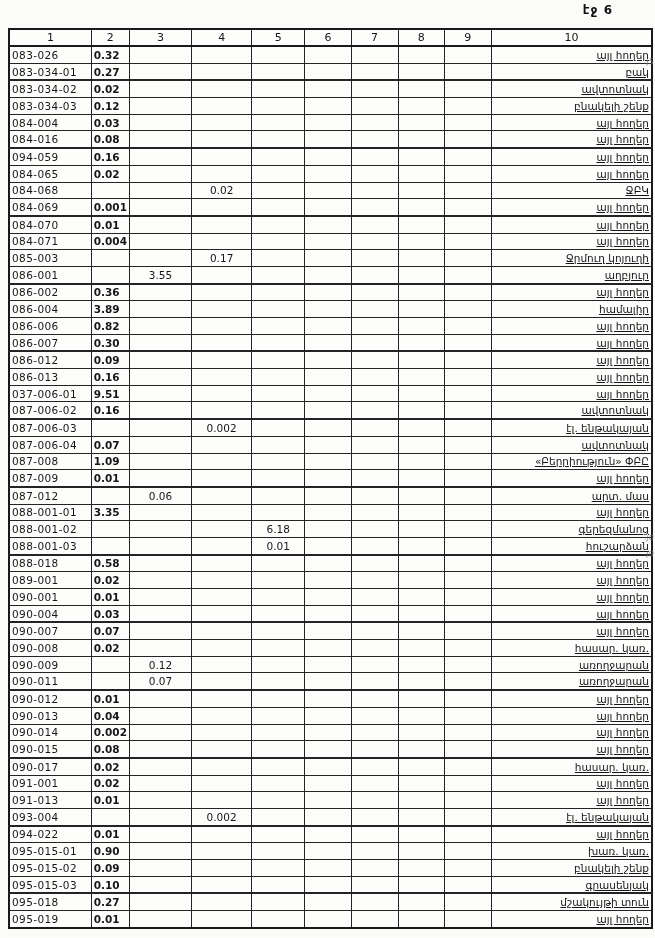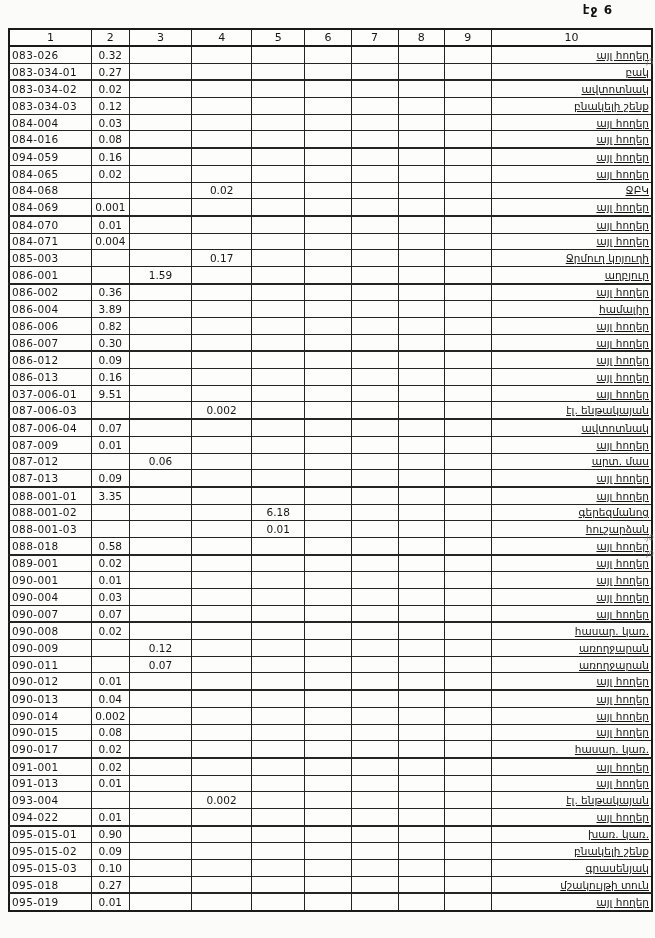--- a/index.html
+++ b/index.html
@@ -36,21 +36,21 @@
     overflow:hidden;
     white-space:nowrap;
     color:#161616;
   }
   table.scan{border:2px solid #1a1a1a;}
   table.scan th{
     font-weight:normal;font-size:11px;text-align:center;
     height:15px;border-bottom:2px solid #1a1a1a;
   }
   td.c1{text-align:left;padding-left:3px;letter-spacing:0.4px;}
-  td.c2{text-align:center;font-weight:400;border-left:2px solid #1a1a1a;border-right:2px solid #1a1a1a;}
+  td.c2{text-align:left;font-weight:700;border-left:2px solid #1a1a1a;border-right:2px solid #1a1a1a;}
   th.c2h{border-left:2px solid #1a1a1a;border-right:2px solid #1a1a1a;}
   td.c3,td.c4,td.c5,td.c6,td.c7,td.c8,td.c9{text-align:center;}
   td.c10{text-align:right;padding-left:4px;font-size:10.5px;border-left:2px solid #1a1a1a;text-decoration:underline;}
   th.c10h{border-left:2px solid #1a1a1a;margin-top:30px;}
   tbody tr:nth-child(4n+2) td{border-bottom-width:2px;}
   .margin-mark{
     position:absolute;right:1px;
     font-size:8px;color:#777;opacity:0.8;
     transform:rotate(6deg);
     font-family:"DejaVu Sans", sans-serif;
@@ -242,21 +242,21 @@
           <td class="c5"></td>
           <td class="c6"></td>
           <td class="c7"></td>
           <td class="c8"></td>
           <td class="c9"></td>
           <td class="c10">Ջրմուղ կոյուղի</td>
         </tr>
         <tr>
           <td class="c1">086-001</td>
           <td class="c2"></td>
-          <td class="c3">1.59</td>
+          <td class="c3">3.55</td>
           <td class="c4"></td>
           <td class="c5"></td>
           <td class="c6"></td>
           <td class="c7"></td>
           <td class="c8"></td>
           <td class="c9"></td>
           <td class="c10">աղբյուր</td>
         </tr>
         <tr>
           <td class="c1">086-002</td>
@@ -336,20 +336,32 @@
           <td class="c3"></td>
           <td class="c4"></td>
           <td class="c5"></td>
           <td class="c6"></td>
           <td class="c7"></td>
           <td class="c8"></td>
           <td class="c9"></td>
           <td class="c10">այլ հողեր</td>
         </tr>
         <tr>
+          <td class="c1">087-006-02</td>
+          <td class="c2">0.16</td>
+          <td class="c3"></td>
+          <td class="c4"></td>
+          <td class="c5"></td>
+          <td class="c6"></td>
+          <td class="c7"></td>
+          <td class="c8"></td>
+          <td class="c9"></td>
+          <td class="c10">ավտոտնակ</td>
+        </tr>
+        <tr>
           <td class="c1">087-006-03</td>
           <td class="c2"></td>
           <td class="c3"></td>
           <td class="c4">0.002</td>
           <td class="c5"></td>
           <td class="c6"></td>
           <td class="c7"></td>
           <td class="c8"></td>
           <td class="c9"></td>
           <td class="c10">էլ. ենթակայան</td>
@@ -360,20 +372,32 @@
           <td class="c3"></td>
           <td class="c4"></td>
           <td class="c5"></td>
           <td class="c6"></td>
           <td class="c7"></td>
           <td class="c8"></td>
           <td class="c9"></td>
           <td class="c10">ավտոտնակ</td>
         </tr>
         <tr>
+          <td class="c1">087-008</td>
+          <td class="c2">1.09</td>
+          <td class="c3"></td>
+          <td class="c4"></td>
+          <td class="c5"></td>
+          <td class="c6"></td>
+          <td class="c7"></td>
+          <td class="c8"></td>
+          <td class="c9"></td>
+          <td class="c10">«Բերրիություն» ՓԲԸ</td>
+        </tr>
+        <tr>
           <td class="c1">087-009</td>
           <td class="c2">0.01</td>
           <td class="c3"></td>
           <td class="c4"></td>
           <td class="c5"></td>
           <td class="c6"></td>
           <td class="c7"></td>
           <td class="c8"></td>
           <td class="c9"></td>
           <td class="c10">այլ հողեր</td>
@@ -382,32 +406,20 @@
           <td class="c1">087-012</td>
           <td class="c2"></td>
           <td class="c3">0.06</td>
           <td class="c4"></td>
           <td class="c5"></td>
           <td class="c6"></td>
           <td class="c7"></td>
           <td class="c8"></td>
           <td class="c9"></td>
           <td class="c10">արտ. մաս</td>
-        </tr>
-        <tr>
-          <td class="c1">087-013</td>
-          <td class="c2">0.09</td>
-          <td class="c3"></td>
-          <td class="c4"></td>
-          <td class="c5"></td>
-          <td class="c6"></td>
-          <td class="c7"></td>
-          <td class="c8"></td>
-          <td class="c9"></td>
-          <td class="c10">այլ հողեր</td>
         </tr>
         <tr>
           <td class="c1">088-001-01</td>
           <td class="c2">3.35</td>
           <td class="c3"></td>
           <td class="c4"></td>
           <td class="c5"></td>
           <td class="c6"></td>
           <td class="c7"></td>
           <td class="c8"></td>

